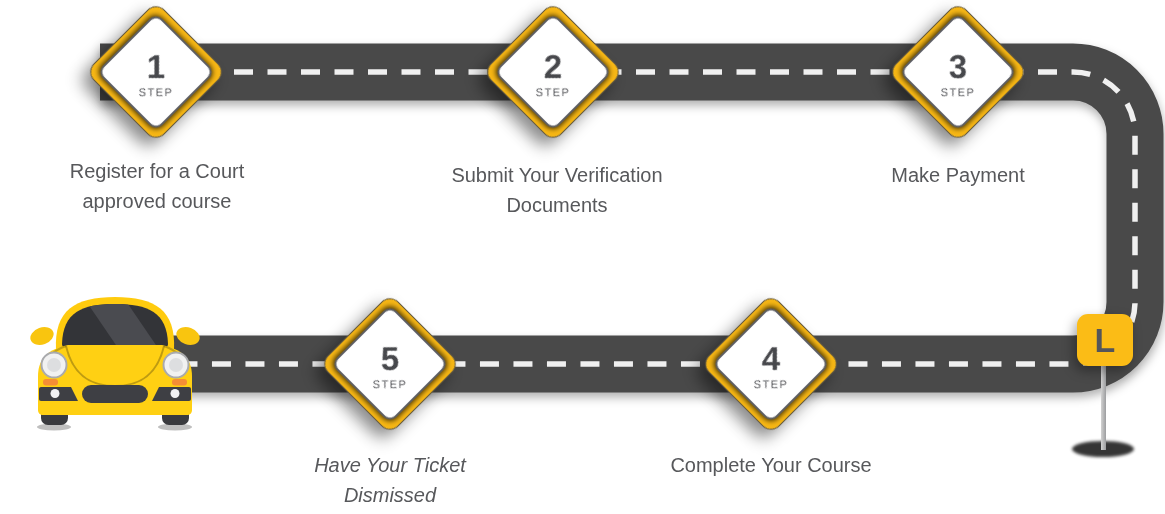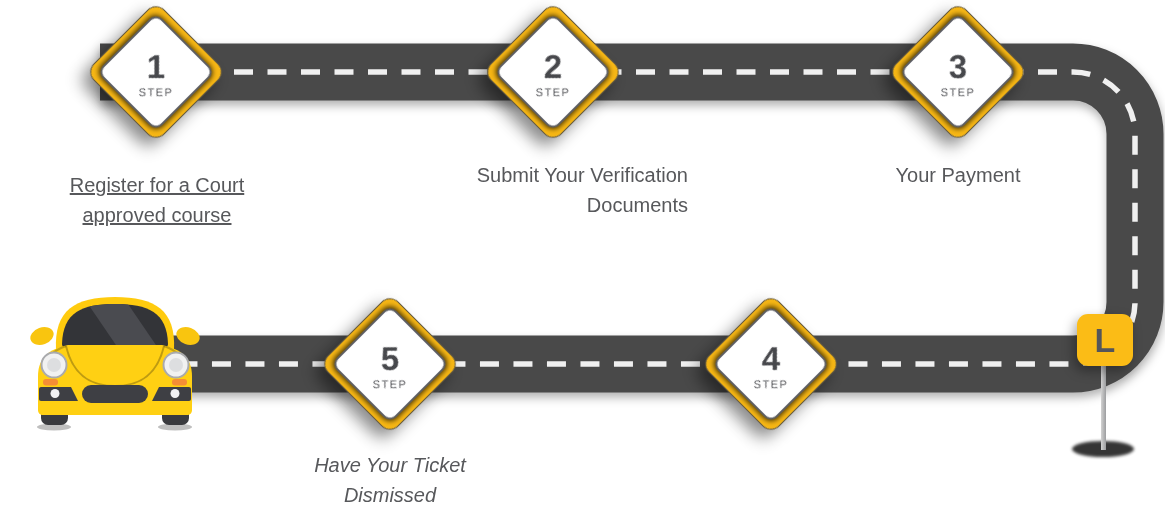--- a/index.html
+++ b/index.html
@@ -37,22 +37,22 @@
   .s1{left:156px;top:72px;}
   .s2{left:553px;top:72px;}
   .s3{left:958px;top:72px;}
   .s4{left:771px;top:364px;}
   .s5{left:390px;top:364px;}
   
   .caption{
     position:absolute;color:#57585B;font-size:20px;line-height:1.52;
     text-align:center;transform:translateX(-50%);
   }
-  .c1{left:157px;top:170px;width:232px;text-decoration:underline;}
-  .c2{left:557px;top:160px;width:262px;text-align:right;}
+  .c1{left:157px;top:156px;width:232px;}
+  .c2{left:557px;top:160px;width:262px;}
   .c3{left:958px;top:160px;width:240px;}
   .c4{left:771px;top:450px;width:300px;}
   .c5{left:390px;top:450px;width:200px;font-style:italic;}
   
   .pole{
     position:absolute;left:1101px;top:358px;width:5px;height:92px;
     background:linear-gradient(90deg,#D2D2D2,#9C9D9F);
   }
   .ground-shadow{
     position:absolute;left:1072px;top:441px;width:62px;height:16px;
@@ -130,21 +130,22 @@
         <div class="sign-content">
           <div class="sign-num">5</div>
           <div class="sign-step">STEP</div>
         </div>
       </div>
     </div>
   </div>
 
   <div class="caption c1">Register for a Court approved course</div>
   <div class="caption c2">Submit Your Verification Documents</div>
-  <div class="caption c3">Your Payment</div>
+  <div class="caption c3">Make Payment</div>
+  <div class="caption c4">Complete Your Course</div>
   <div class="caption c5">Have Your Ticket Dismissed</div>
 
   <svg class="car" width="170" height="140" viewBox="0 0 170 140">
     <defs>
       <clipPath id="wsClip">
         <path d="M32,52 C33,20 52,12 85,12 C118,12 137,20 138,52 C138,55 135,56 132,56 L38,56 C35,56 32,55 32,52 Z"></path>
       </clipPath>
     </defs>
 
     <ellipse cx="24" cy="135" rx="17" ry="3.5" fill="rgba(0,0,0,0.25)"></ellipse>

